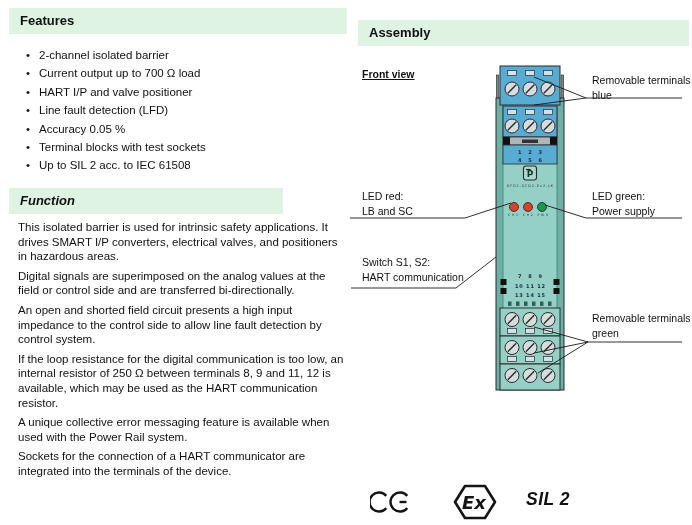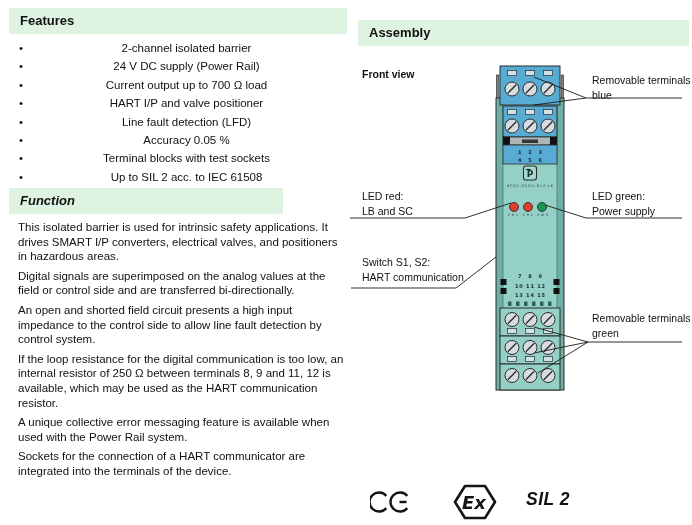--- a/index.html
+++ b/index.html
@@ -5,29 +5,29 @@
   :root{
     --section-bar:#def3e1; --terminal-blue:#58acd4; --body-teal:#95d0c6;
     --rail-teal:#6fb0a6; --socket-light:#cfe2ea; --screw-fill:#d6dcdf;
     --led-red:#d9402e; --led-green:#17994e; --outline:#2b2b2b; --leader:#1a1a1a;
   }
   html,body{margin:0;padding:0;background:#fff;}
   .page{position:relative;width:692px;height:525px;background:#fff;overflow:hidden;
         font-family:"Liberation Sans","DejaVu Sans",sans-serif;color:#111;}
   .section-bar{position:absolute;height:26px;background:var(--section-bar);
         box-sizing:border-box;padding:5px 0 0 11px;font-size:13px;font-weight:bold;}
-  .features-list{position:absolute;left:18px;top:38px;width:322px;margin:1px;padding:0;
-        list-style:none;font-size:11.5px;line-height:18.4px;text-align:center;}
+  .features-list{position:absolute;left:18px;top:38px;width:322px;margin:8px;padding:0;
+        list-style:none;font-size:11.5px;line-height:18.4px;}
   .features-list li{padding-left:13px;position:relative;}
   .features-list li::before{content:"•";position:absolute;left:0;top:0;}
   .function-text{position:absolute;left:18px;top:220px;width:330px;
         font-size:11.5px;line-height:14.6px;}
   .function-text p{margin:0 0 5px 0;}
   .callout{position:absolute;font-size:10.5px;line-height:14.5px;white-space:nowrap;}
-  .bold{font-weight:bold;}
+  .bold{font-weight:bold;text-decoration:underline;}
   .figure-svg{position:absolute;left:346px;top:55px;}
   .outline{stroke:var(--outline);}
   .blue-fill{fill:var(--terminal-blue);}
   .teal-fill{fill:var(--body-teal);}
   .rail-fill{fill:var(--rail-teal);}
   .socket{fill:var(--socket-light);stroke:var(--outline);stroke-width:.7;}
   .screw{fill:var(--screw-fill);stroke:var(--outline);stroke-width:1;}
   .screw-slash{stroke:var(--outline);stroke-width:1.4;}
   .led-red{fill:var(--led-red);stroke:#222;stroke-width:.8;}
   .led-green{fill:var(--led-green);stroke:#222;stroke-width:.8;}
@@ -43,21 +43,20 @@
 <body>
 
 <div class="page">
 
   <div class="section-bar" style="left:9px;top:8px;width:338px;">
     <span>Features</span>
   </div>
 
   <ul class="features-list">
     <li>2-channel isolated barrier</li>
-    <li>24 V DC supply (Power Rail)</li>
     <li>Current output up to 700 Ω load</li>
     <li>HART I/P and valve positioner</li>
     <li>Line fault detection (LFD)</li>
     <li>Accuracy 0.05 %</li>
     <li>Terminal blocks with test sockets</li>
     <li>Up to SIL 2 acc. to IEC 61508</li>
   </ul>
 
   <div class="section-bar" style="left:9px;top:188px;width:274px;font-style:italic;">
     <span>Function</span>

